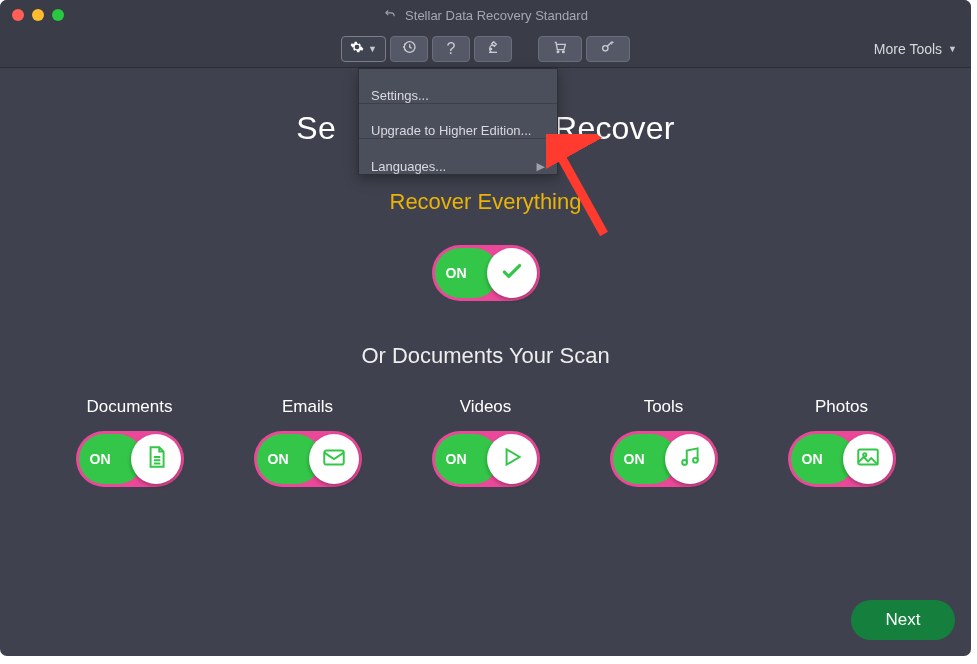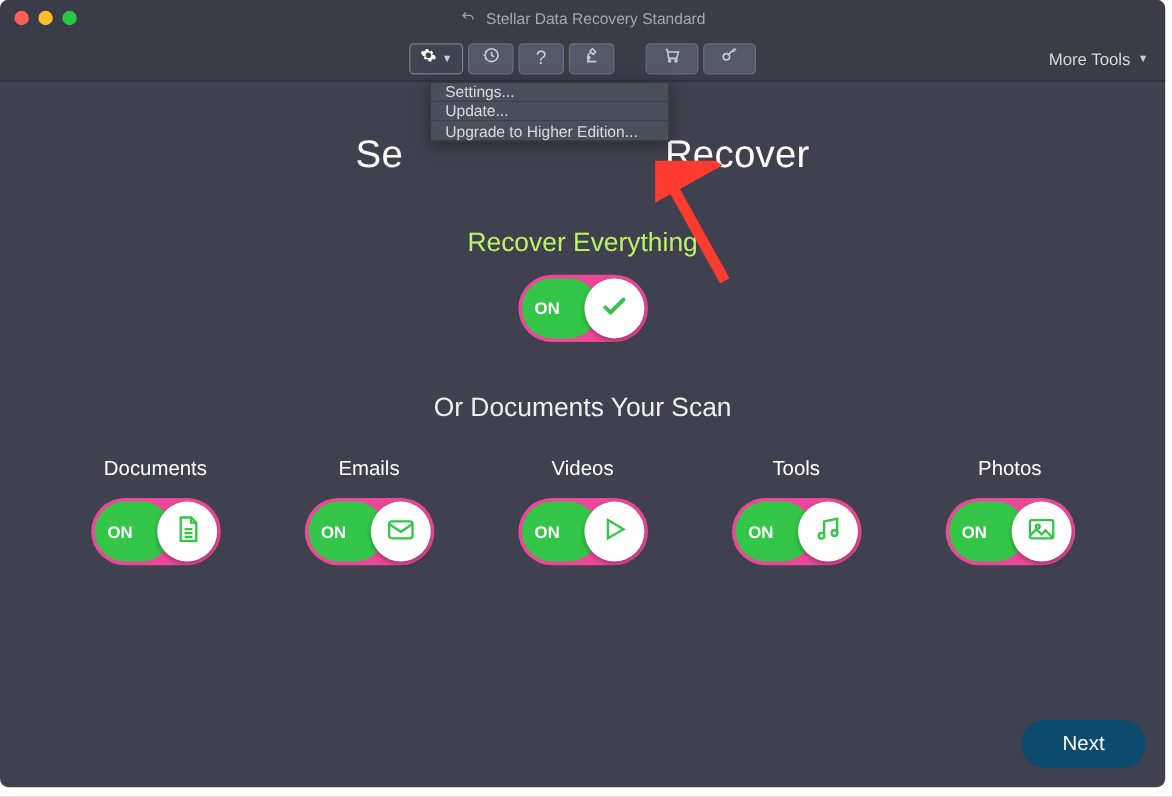--- a/index.html
+++ b/index.html
@@ -91,39 +91,40 @@
     font-size:13px;
     z-index:20;
   }
   .dd-item{
     height:16px;
     padding:0 12px;
     display:flex;align-items:center;justify-content:space-between;
     color:#d9dae0;
     border-bottom:1px solid #3d3f4b;
     cursor:pointer;
+    margin-top:19px;
   }
   .dd-item:last-child{border-bottom:none;}
   .dd-item .chev{font-size:11px;color:#9ea0aa;}
   
   .main {
     position:relative;
     padding-top: 42px;
     display:flex;
     flex-direction:column;
     align-items:center;
     color:#fff;
   }
   .heading{
     font-size:32px; font-weight:400; letter-spacing:0.2px;
     margin-bottom:42px;
   }
   .subheading{
-    font-size:22px; font-weight:400; color:#bef264;
-    margin-bottom:14px;
+    font-size:22px; font-weight:400; color:#eab308;
+    margin-bottom:30px;
   }
   .or-heading{
     font-size:22px; font-weight:400; color:#eee;
     margin-top:42px; margin-bottom:18px;
   }
   
   .toggle{
     width:108px; height:56px;
     background:#ec4899;
     border-radius:30px;
@@ -154,21 +155,21 @@
   
   .cats{
     display:flex; gap:70px; margin-top:10px;
   }
   .cat{display:flex;flex-direction:column;align-items:center;gap:14px;text-align:center;}
   .cat-label{font-size:17px;color:#fff;}
   
   .next-btn{
     position:absolute; right:16px; bottom:16px;
     width:104px; height:40px;
-    background:#0c4a6e;
+    background:#15803d;
     border:none; border-radius:21px;
     color:#fff; font-size:17px; font-weight:500;
     cursor:pointer;
   }
   
   .arrow-ann{
     position:absolute;
     left:546px; top:134px;
     width:70px;height:110px;
     z-index:30;
@@ -252,24 +253,25 @@
       <span>More Tools</span>
       <span class="caret">▼</span>
     </div>
   </div>
 
   <div class="dropdown">
     <div class="dd-item">
       <span>Settings...</span>
     </div>
     <div class="dd-item">
-      <span>Update...</span>
+      <span>Upgrade to Higher Edition...</span>
     </div>
     <div class="dd-item">
-      <span>Upgrade to Higher Edition...</span>
+      <span>Languages...</span>
+      <span class="chev">▶</span>
     </div>
   </div>
 
   <svg class="arrow-ann" viewBox="0 0 70 110">
     <defs>
       <marker id="ah" markerWidth="10" markerHeight="10" refX="2" refY="5" orient="auto">
         <path d="M0 0 L10 5 L0 10 z" fill="#ff3b2f"></path>
       </marker>
     </defs>
     <line x1="58" y1="100" x2="8" y2="10" stroke="#ff3b2f" stroke-width="9" marker-end="url(#ah)"></line>

